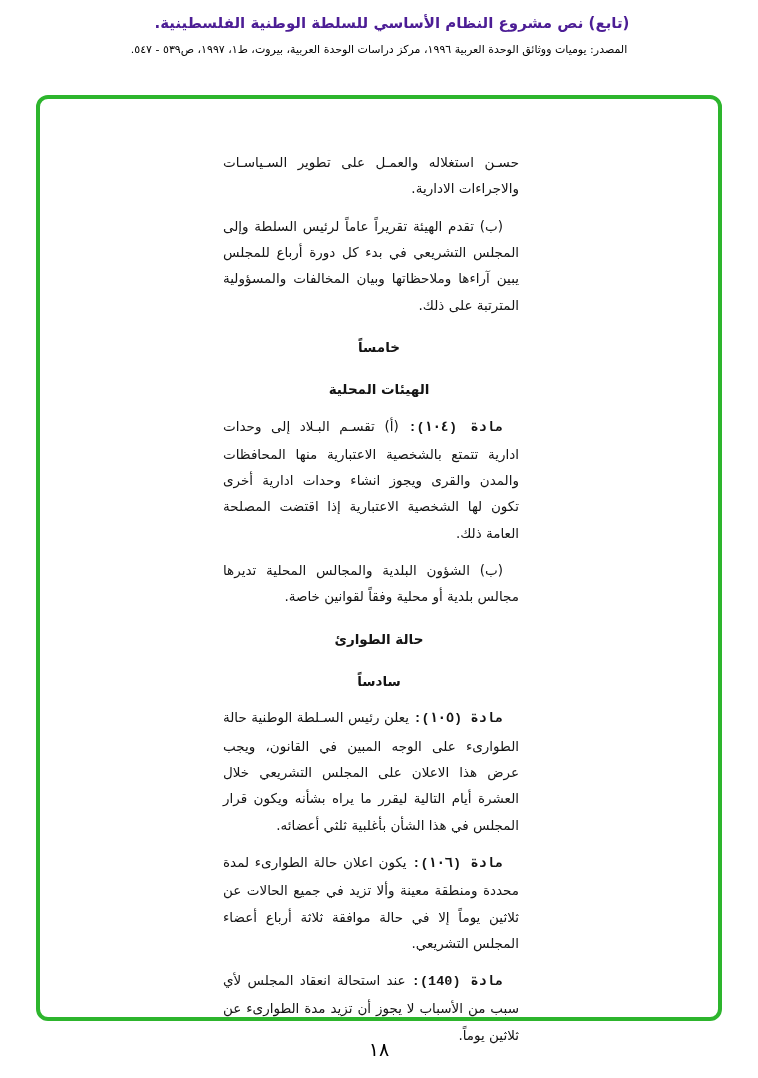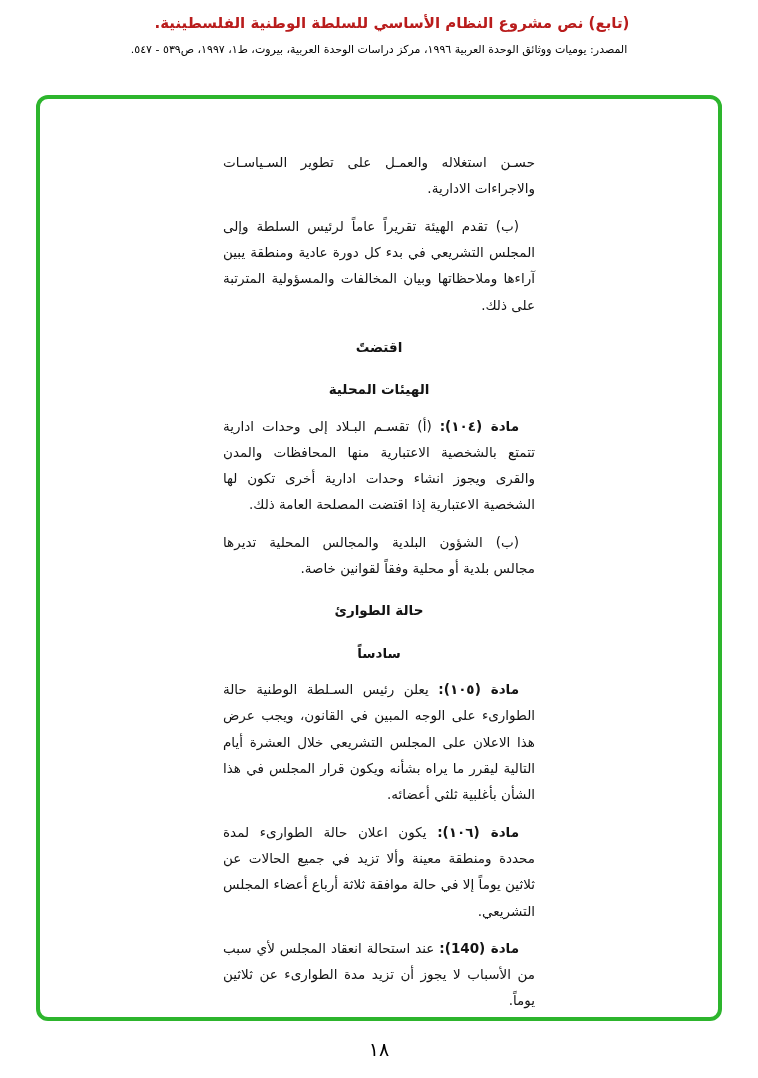--- a/index.html
+++ b/index.html
@@ -17,21 +17,21 @@
   }
   .page-header {
     direction: rtl;
     text-align: center;
     padding-top: 12px;
   }
   .header-title {
     font-size: 15px;
     font-weight: bold;
     line-height: 1.5;
-    color: #b91c1c;
+    color: #4c1d95;
     padding-left: 26px;
   }
   .header-source {
     font-size: 11px;
     font-weight: normal;
     margin-top: 8px;
     color: #000000;
   }
   .green-frame {
     position: absolute;
@@ -47,28 +47,29 @@
   .content-column {
     direction: rtl;
     width: 312px;
     margin: 50px auto 0 auto;
     font-size: 13.5px;
     line-height: 1.95;
     text-align: justify;
     color: #141414;
   }
   .para {
-    margin: 0 0 11px 0;
+    margin: 0 16px 11px 0;
     text-indent: 16px;
   }
   .para.no-indent {
     text-indent: 0;
   }
   .article-label {
     font-weight: bold;
+    font-family: Liberation Mono, monospace;
   }
   .section-heading {
     text-align: center;
     font-weight: bold;
     margin: 16px 0 10px 0;
     text-indent: 0;
   }
   .page-number {
     position: absolute;
     bottom: 18px;
@@ -86,23 +87,23 @@
 <div class="page-header">
   <div class="header-title">(تابع) نص مشروع النظام الأساسي للسلطة الوطنية الفلسطينية.</div>
   <div class="header-source">المصدر: يوميات ووثائق الوحدة العربية ١٩٩٦، مركز دراسات الوحدة العربية، بيروت، ط١، ١٩٩٧، ص٥٣٩ - ٥٤٧.</div>
 </div>
 
 <div class="green-frame">
   <div class="content-column">
 
     <p class="para no-indent">حسـن استغلاله والعمـل على تطوير السـياسـات والاجراءات الادارية.</p>
 
-    <p class="para">(ب) تقدم الهيئة تقريراً عاماً لرئيس السلطة وإلى المجلس التشريعي في بدء كل دورة عادية ومنطقة يبين آراءها وملاحظاتها وبيان المخالفات والمسؤولية المترتبة على ذلك.</p>
+    <p class="para">(ب) تقدم الهيئة تقريراً عاماً لرئيس السلطة وإلى المجلس التشريعي في بدء كل دورة أرباع للمجلس يبين آراءها وملاحظاتها وبيان المخالفات والمسؤولية المترتبة على ذلك.</p>
 
-    <p class="para section-heading">اقتضتً</p>
+    <p class="para section-heading">خامساً</p>
 
     <p class="para section-heading">الهيئات المحلية</p>
 
     <p class="para"><strong class="article-label">مادة (١٠٤):</strong> <span>(أ) تقسـم البـلاد إلى وحدات ادارية تتمتع بالشخصية الاعتبارية منها المحافظات والمدن والقرى ويجوز انشاء وحدات ادارية أخرى تكون لها الشخصية الاعتبارية إذا اقتضت المصلحة العامة ذلك.</span></p>
 
     <p class="para">(ب) الشؤون البلدية والمجالس المحلية تديرها مجالس بلدية أو محلية وفقاً لقوانين خاصة.</p>
 
     <p class="para section-heading">حالة الطوارئ</p>
 
     <p class="para section-heading">سادساً</p>

